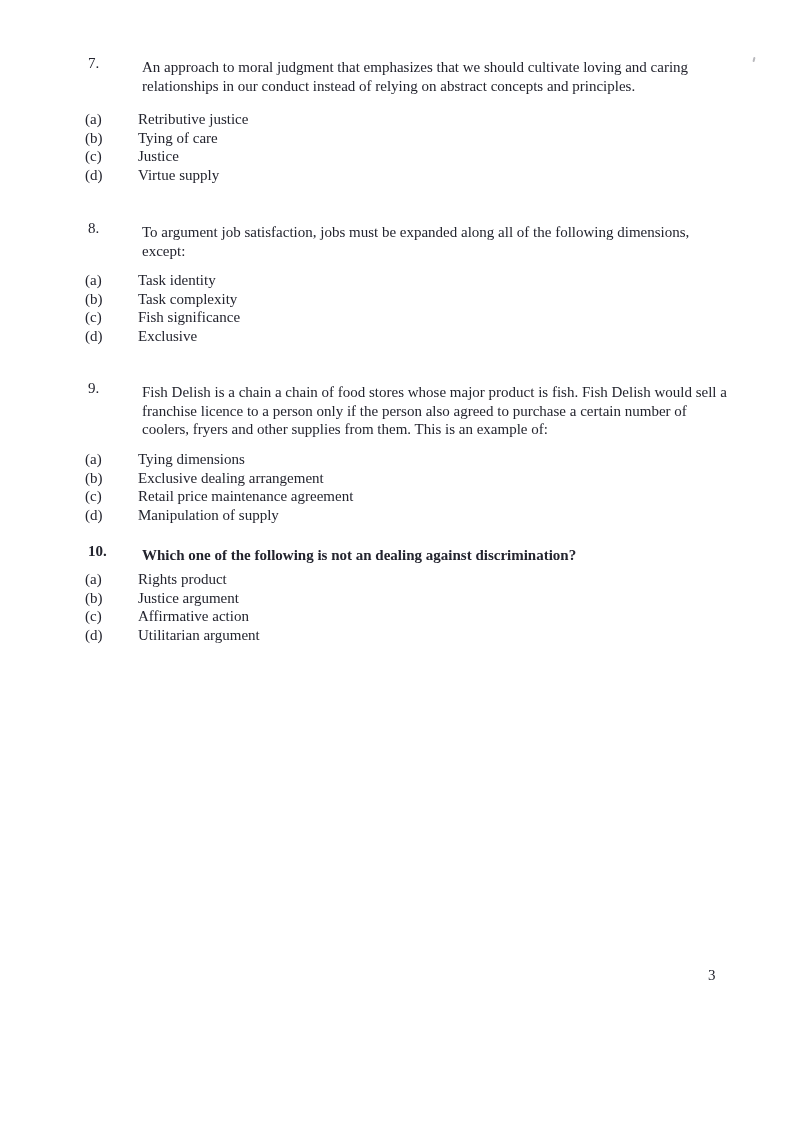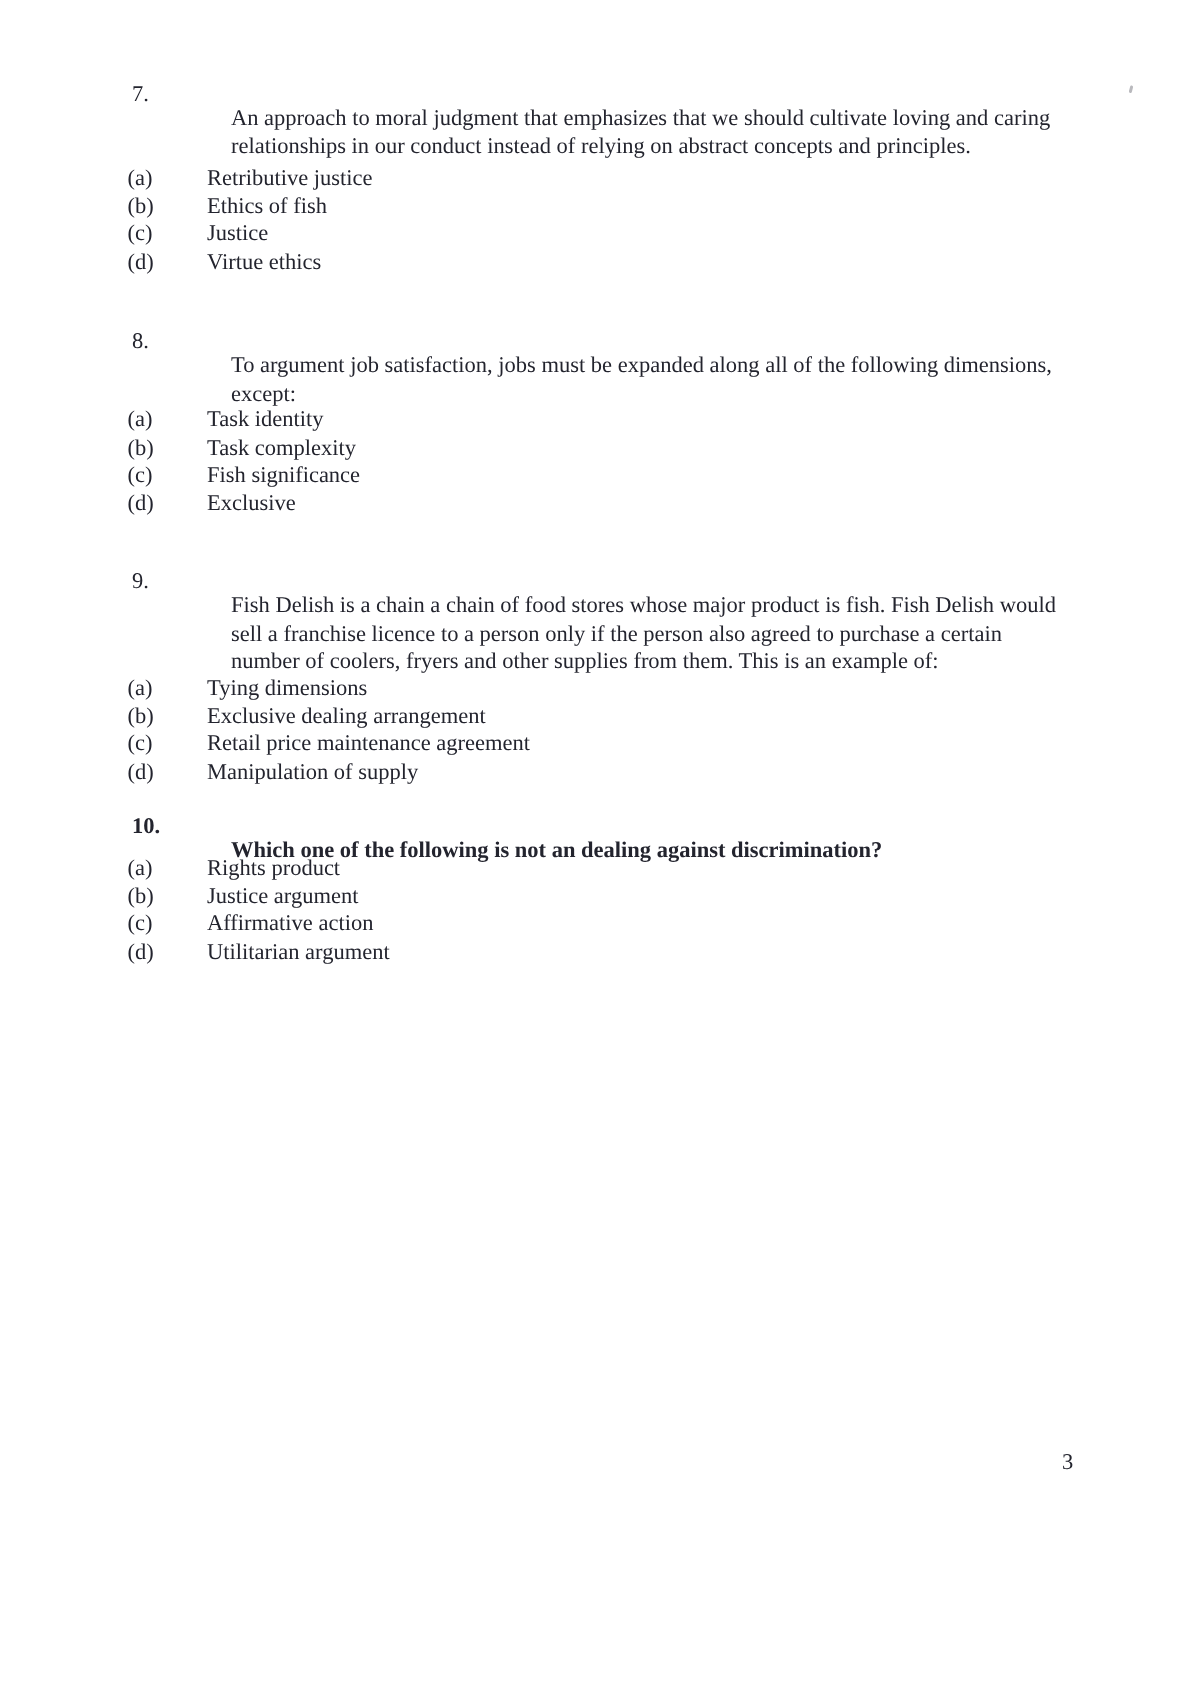--- a/index.html
+++ b/index.html
@@ -26,21 +26,21 @@
   }
   .q-head {
     display: grid;
     grid-template-columns: 53px 1fr;
     align-items: start;
   }
   .q-num {
     padding-left: 3px;
   }
   .q-text {
-    margin: 16px;
+    margin: 4px;
     max-width: 592px;
   }
   .options {
     list-style: none;
     margin: 0;
     padding: 0;
   }
   .option {
     display: grid;
     grid-template-columns: 53px 1fr;
@@ -80,29 +80,29 @@
     <span class="q-num">7.</span>
     <p class="q-text">An approach to moral judgment that emphasizes that we should cultivate loving and caring relationships in our conduct instead of relying on abstract concepts and principles.</p>
   </div>
   <ol class="block options" id="q7-options">
     <li class="option">
       <span class="opt-letter">(a)</span>
       <span class="opt-text">Retributive justice</span>
     </li>
     <li class="option">
       <span class="opt-letter">(b)</span>
-      <span class="opt-text">Ethics of fish</span>
+      <span class="opt-text">Tying of care</span>
     </li>
     <li class="option">
       <span class="opt-letter">(c)</span>
       <span class="opt-text">Justice</span>
     </li>
     <li class="option">
       <span class="opt-letter">(d)</span>
-      <span class="opt-text">Virtue ethics</span>
+      <span class="opt-text">Virtue supply</span>
     </li>
   </ol>
 
   <div class="block q-head" id="q8-head">
     <span class="q-num">8.</span>
     <p class="q-text">To argument job satisfaction, jobs must be expanded along all of the following dimensions, except:</p>
   </div>
   <ol class="block options" id="q8-options">
     <li class="option">
       <span class="opt-letter">(a)</span>

